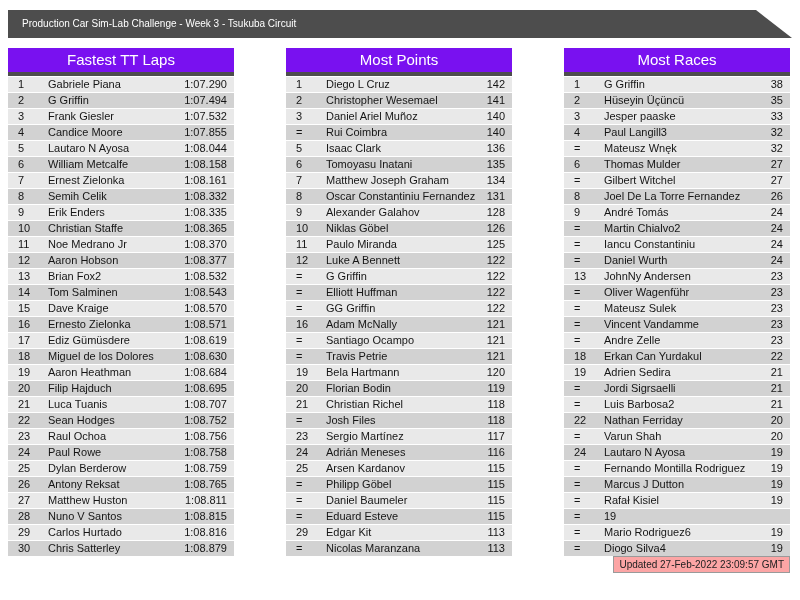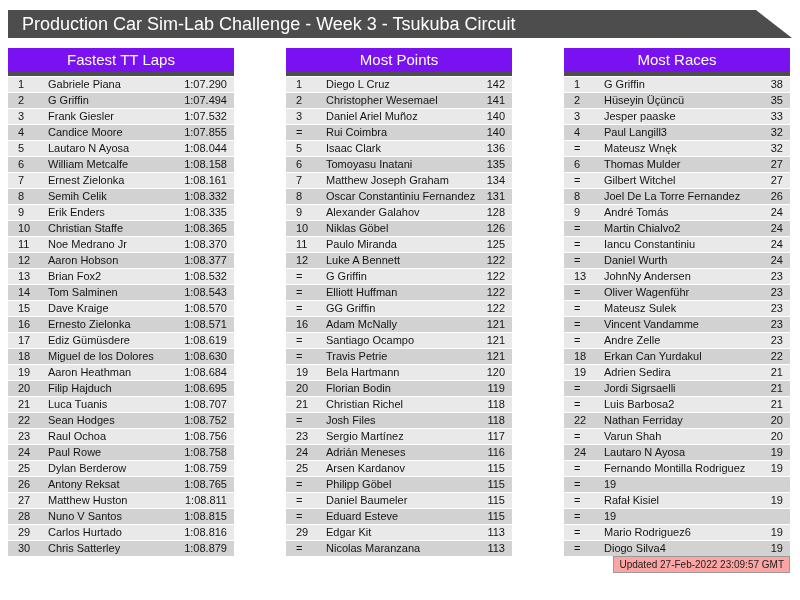--- a/index.html
+++ b/index.html
@@ -3,21 +3,21 @@
 <meta charset="utf-8">
 <style>
   html,body { margin:0; padding:0; }
   body {
     width:800px; height:600px; background:#ffffff; position:relative;
     font-family:"Liberation Sans", sans-serif; overflow:hidden;
   }
   .title-bar {
     position:absolute; left:8px; top:10px; width:784px; height:28px;
     background:var(--bar-gray); color:#ffffff;
-    font-size:18px; line-height:28px; padding-left:14px; box-sizing:border-box;
+    font-size:10px; line-height:28px; padding-left:14px; box-sizing:border-box;
     clip-path:polygon(0 0, calc(100% - 36px) 0, 100% 100%, 0 100%);
     white-space:nowrap;
   }
   .boards {
     position:absolute; left:8px; top:48px; width:782px;
     display:flex; justify-content:space-between;
   }
   .board { width:226px; }
   .board-header {
     height:24px; background:var(--accent); color:#ffffff; text-align:center;
@@ -480,20 +480,21 @@
           <span class="name">Lautaro N Ayosa</span>
           <span class="value">19</span>
         </div>
         <div class="row">
           <span class="rank">=</span>
           <span class="name">Fernando Montilla Rodriguez</span>
           <span class="value">19</span>
         </div>
         <div class="row">
           <span class="rank">=</span>
+          <span class="name">Marcus J Dutton</span>
           <span class="value">19</span>
         </div>
         <div class="row">
           <span class="rank">=</span>
           <span class="name">Rafał Kisiel</span>
           <span class="value">19</span>
         </div>
         <div class="row">
           <span class="rank">=</span>
           <span class="value">19</span>

